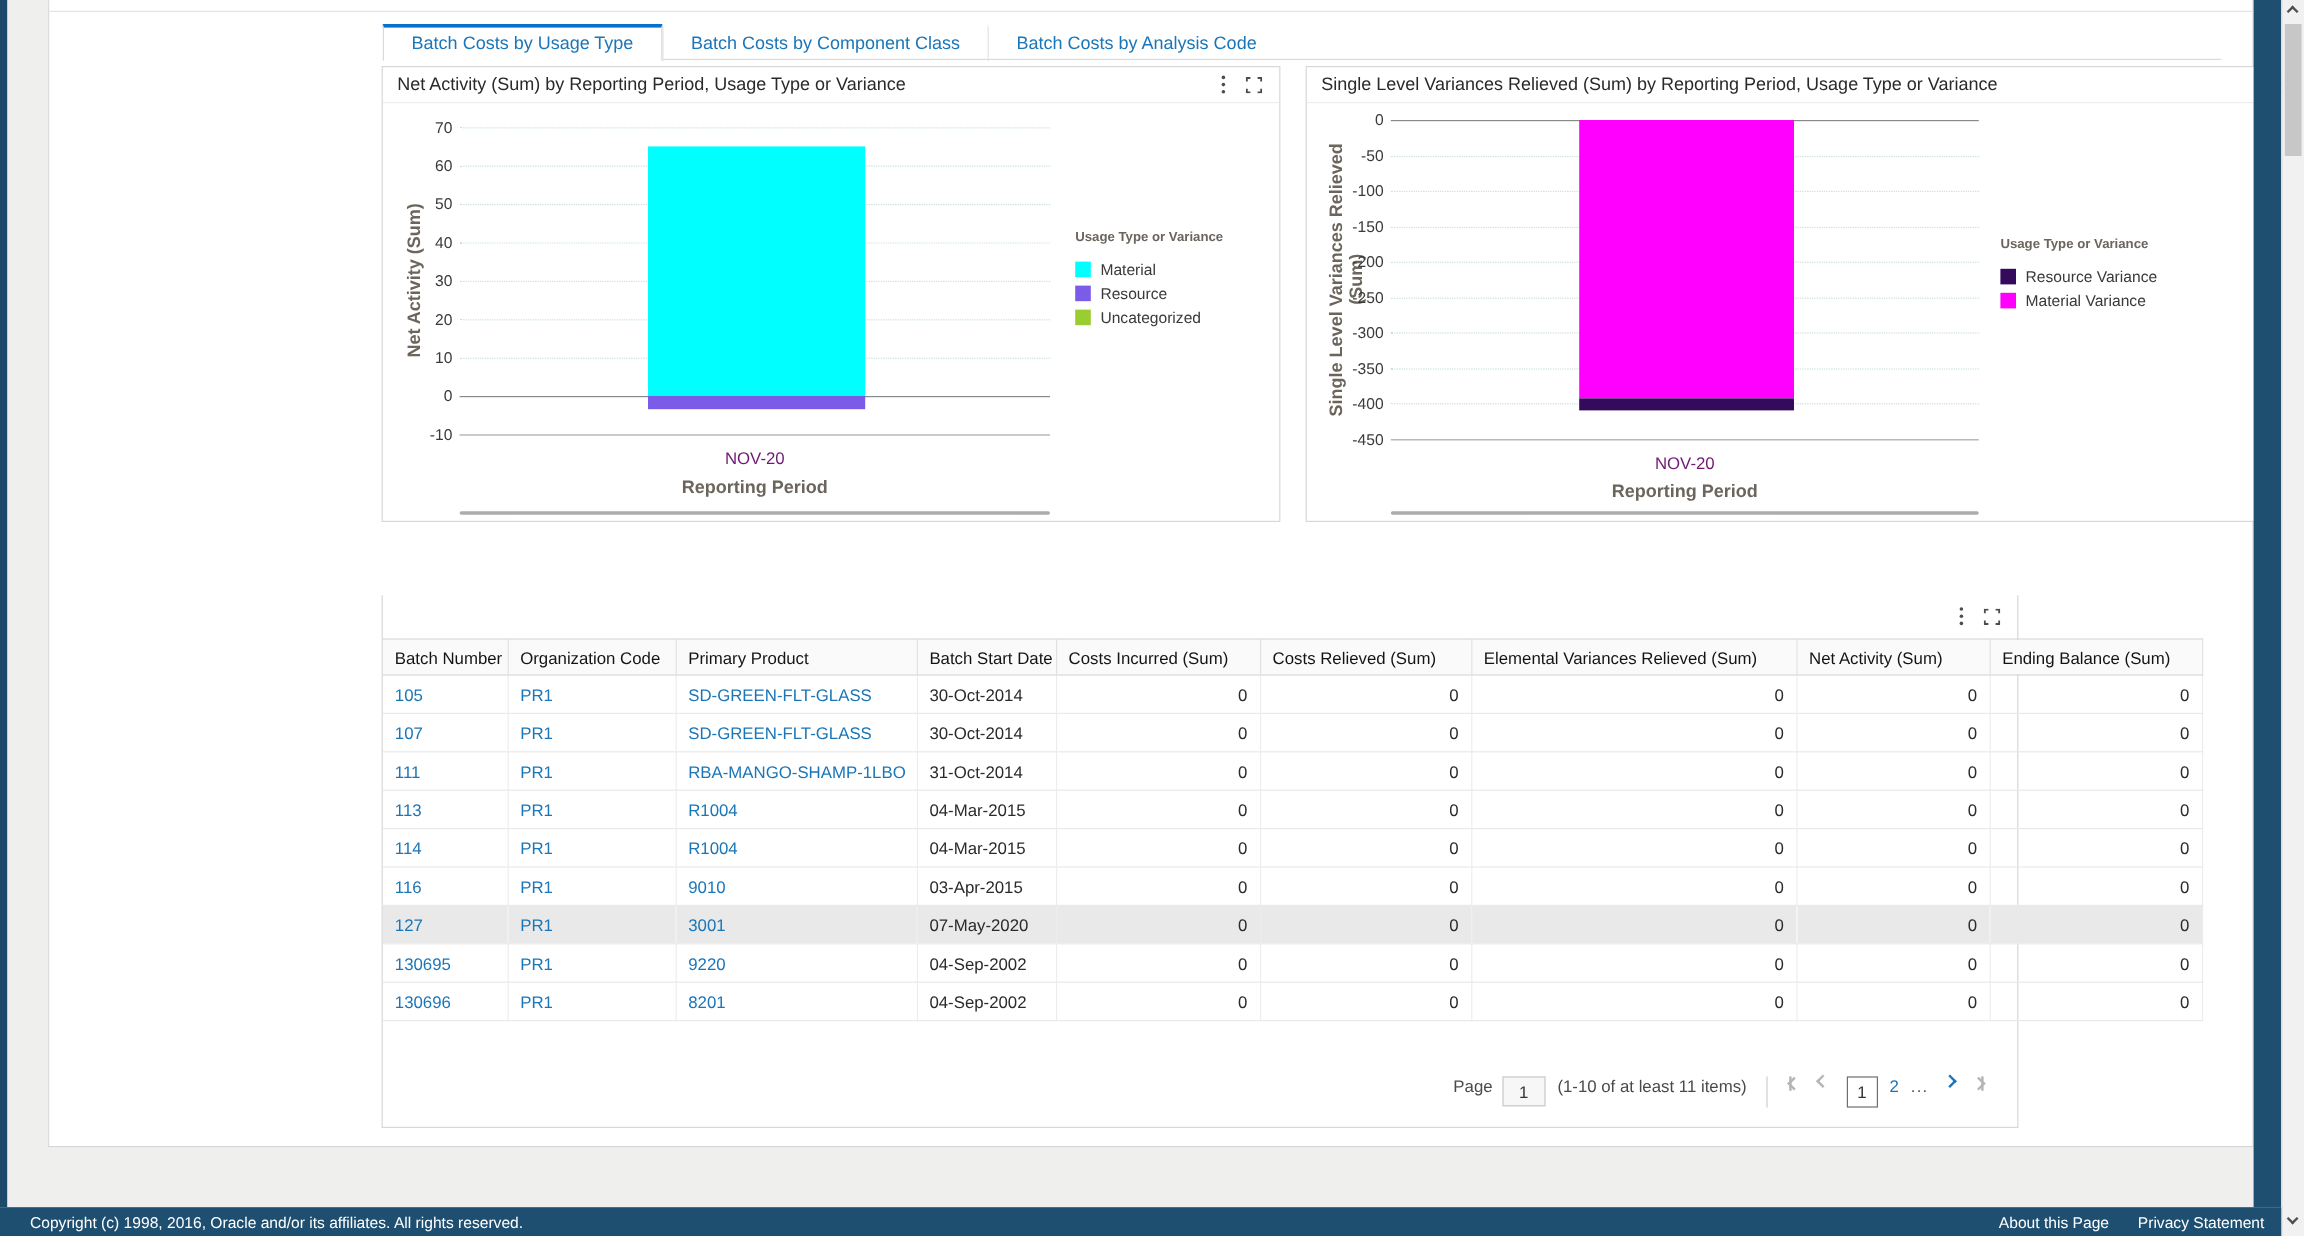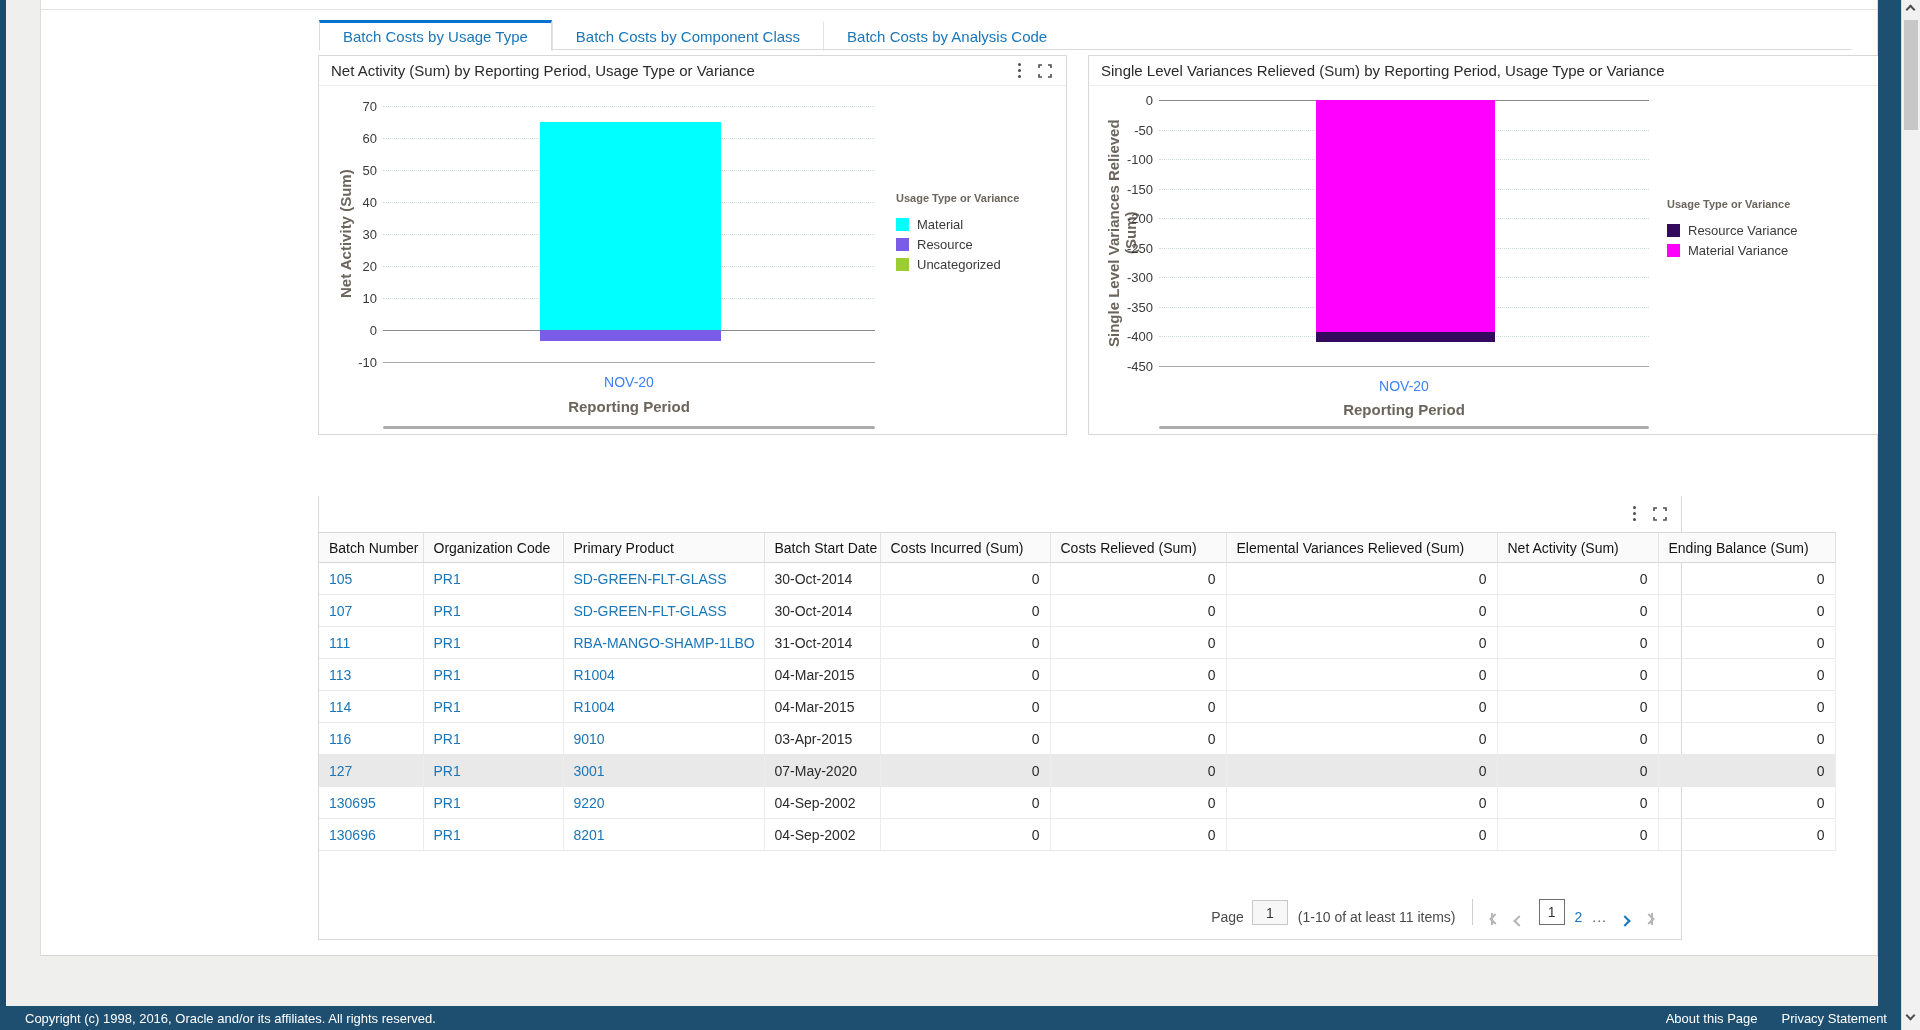--- a/index.html
+++ b/index.html
@@ -60,21 +60,21 @@
   #chart1 .yticks { left:8px;  top:14px; width:56px; height:266px; }
   .ytick { position:absolute; right:0; transform:translateY(-50%); font-size:13px; color:#3A3A3A; }
   .plot { position:absolute; }
   #chart0 .plot { left:64px; top:20px; width:492px; height:256px; }
   #chart1 .plot { left:70px; top:14px; width:490px; height:266px; }
   .gridline { position:absolute; left:0; right:0; height:0; border-top:1px dotted #C7DFDF; }
   .gridline.zero { border-top:1px solid #8A8A8A; }
   .gridline.baseline { border-top:1px solid #A8A8A8; }
   .bar { position:absolute; top:0; bottom:0; }
   .seg { position:absolute; left:0; right:0; }
-  .xtick { position:absolute; text-align:center; font-size:14px; color:#3b82f6; }
+  .xtick { position:absolute; text-align:center; font-size:14px; color:#701a75; }
   #chart0 .xtick { left:64px; top:288px; width:492px; }
   #chart1 .xtick { left:70px; top:292px; width:490px; }
   .xlabel { position:absolute; text-align:center; font-size:15px; font-weight:bold; color:#6B655C; }
   #chart0 .xlabel { left:64px; top:312px; width:492px; }
   #chart1 .xlabel { left:70px; top:315px; width:490px; }
   .slider { position:absolute; height:3px; background:#ACACAC; border-radius:2px; top:340px; }
   #chart0 .slider { left:64px; width:492px; }
   #chart1 .slider { left:70px; width:490px; }
   .legend { position:absolute; }
   #chart0 .legend { left:577px; top:106px; }
@@ -92,21 +92,21 @@
   table.grid th { height:30px; background:#FAFAFA; font-size:14px; font-weight:normal; color:#141414;
                   text-align:left; padding:0 10px; border-bottom:1px solid #D8D8D8; border-top:1px solid #D8D8D8;
                   border-right:1px solid #E2E2E2; white-space:nowrap; overflow:hidden; cursor:pointer; }
   table.grid td { height:32px; font-size:14px; color:#2B2B2B; padding:0 10px;
                   border-bottom:1px solid #E9E9E9; border-right:1px solid #EDEDED;
                   white-space:nowrap; overflow:hidden; }
   table.grid td.num { text-align:right; }
   table.grid tr.selected td { background:#E9E9E9; }
   table.grid a { color:#1A76B8; text-decoration:none; cursor:pointer; }
 
-  .pagination { position:absolute; right:12px; bottom:14px; height:28px; display:flex; align-items:flex-end;
+  .pagination { position:absolute; right:12px; bottom:14px; height:28px; display:flex; align-items:flex-start;
                 font-size:14px; color:#4A4A4A; }
   .pg-label { margin-right:8px; }
   .pg-input { width:36px; height:25px; border:1px solid #C8C8C8; background:#F7F7F7; text-align:center;
               font-size:14px; font-family:"Liberation Sans",sans-serif; color:#333; margin-right:10px; }
   .pg-range { margin-right:16px; }
   .pg-divider { width:1px; height:26px; background:#CFCFCF; margin-right:18px; }
   .pg-btn { display:inline-flex; align-items:center; margin-right:16px; cursor:pointer; }
   .pg-btn.disabled { color:#B5B5B5; cursor:default; }
   .pg-btn.enabled { color:#1A76B8; }
   .chev { display:inline-block; width:8px; height:8px; border-left:2px solid currentColor; border-bottom:2px solid currentColor; }

